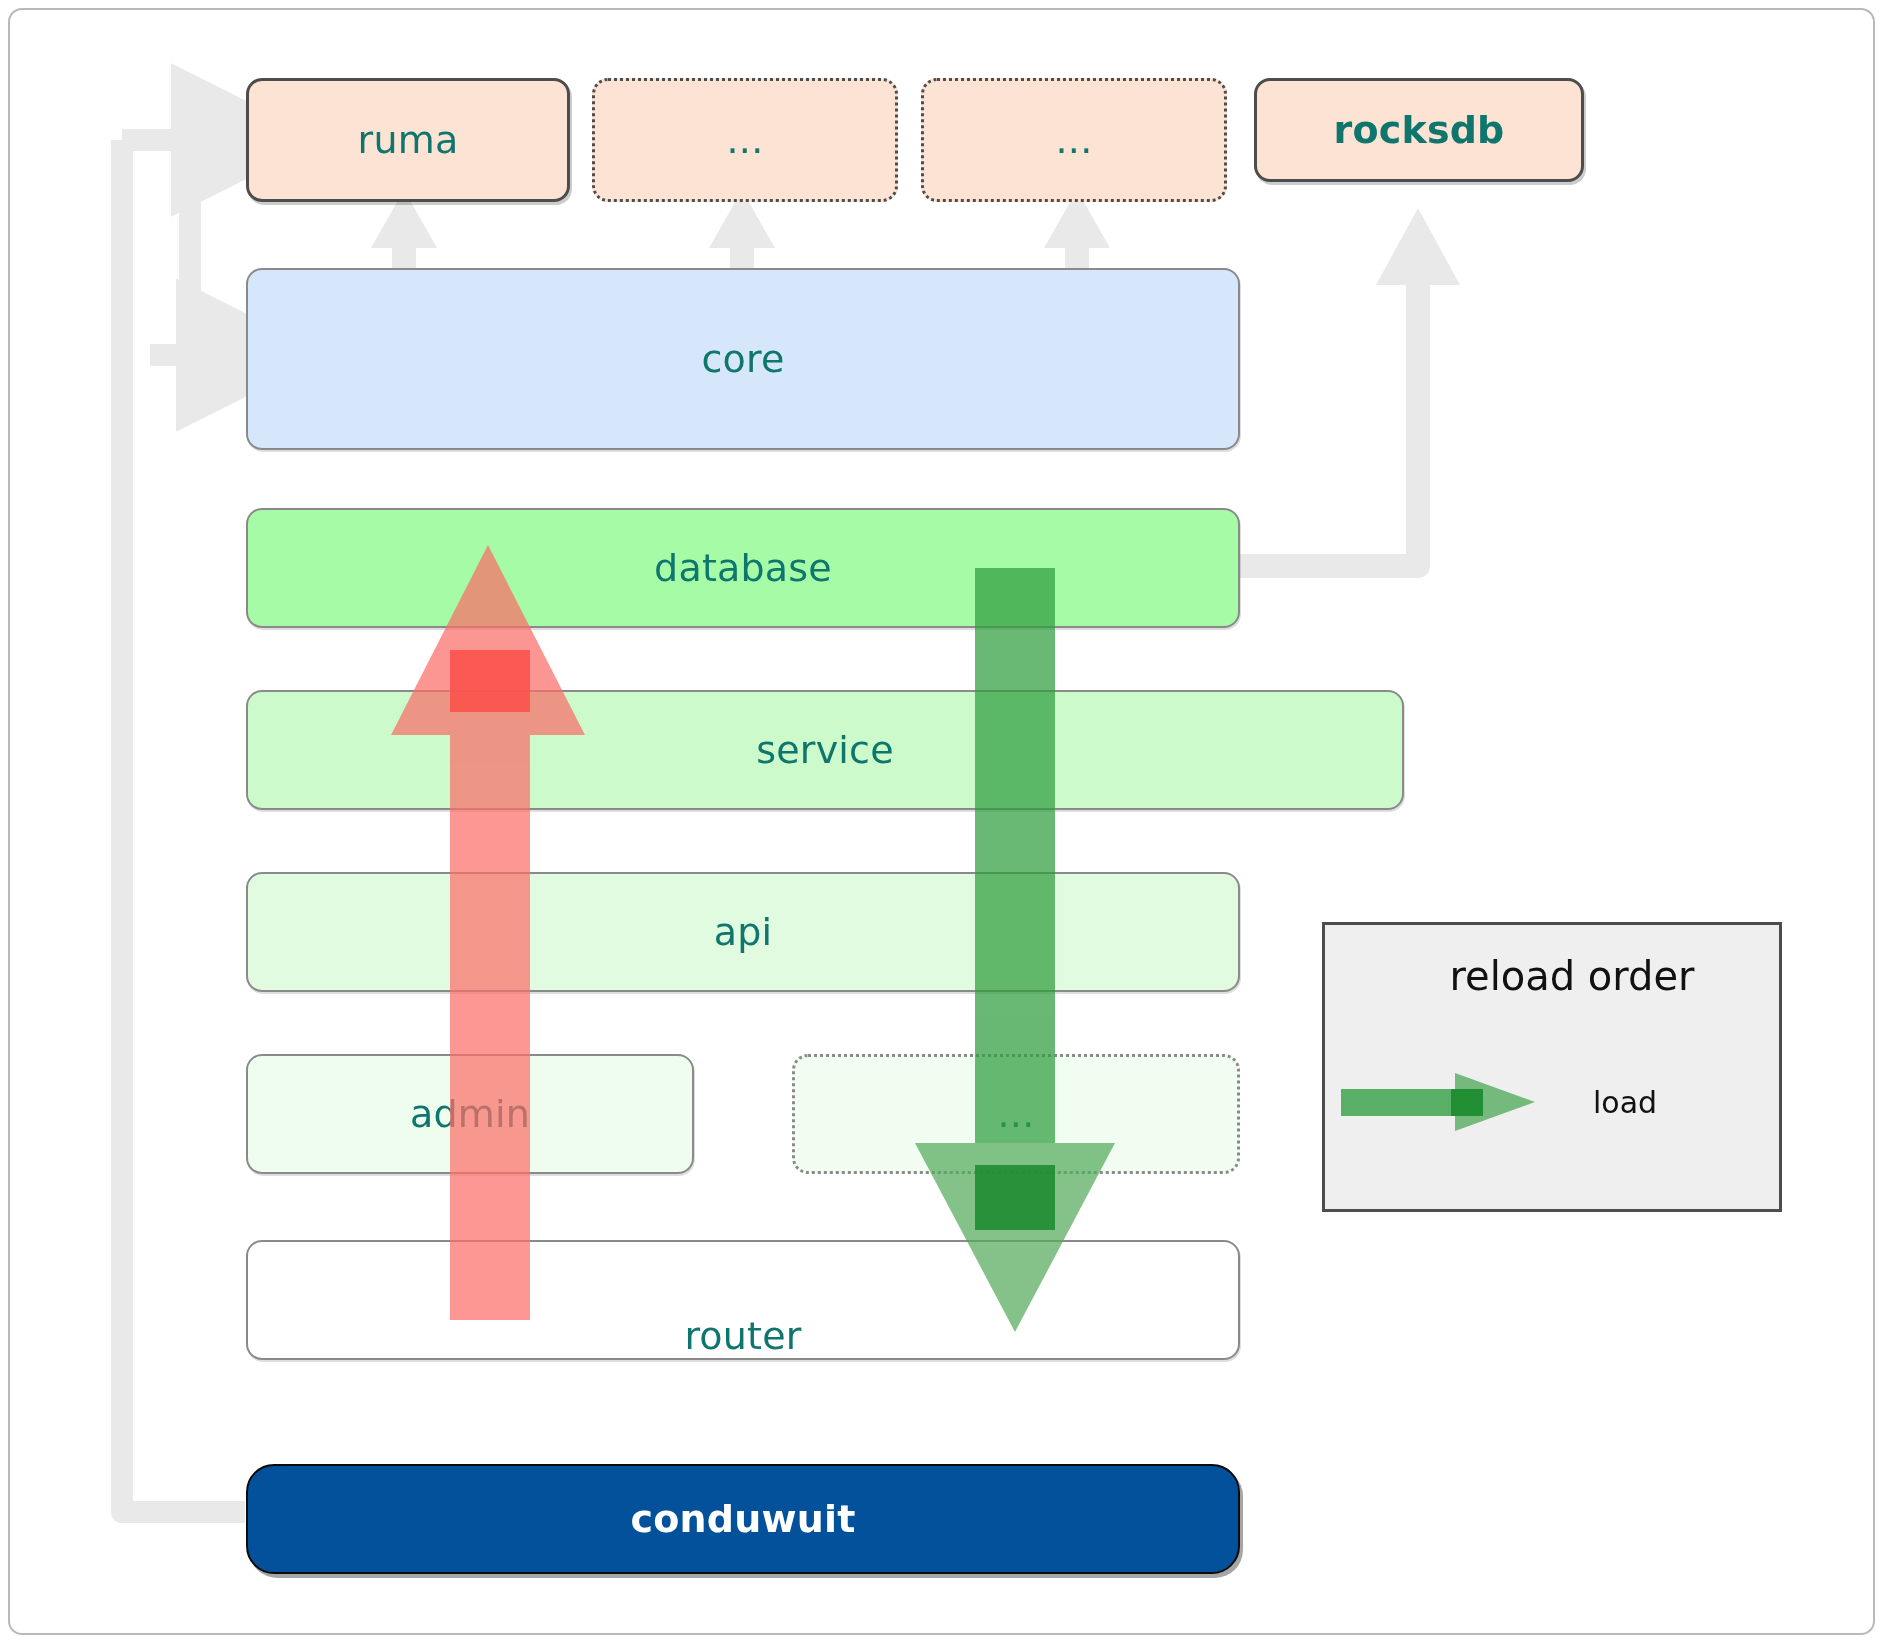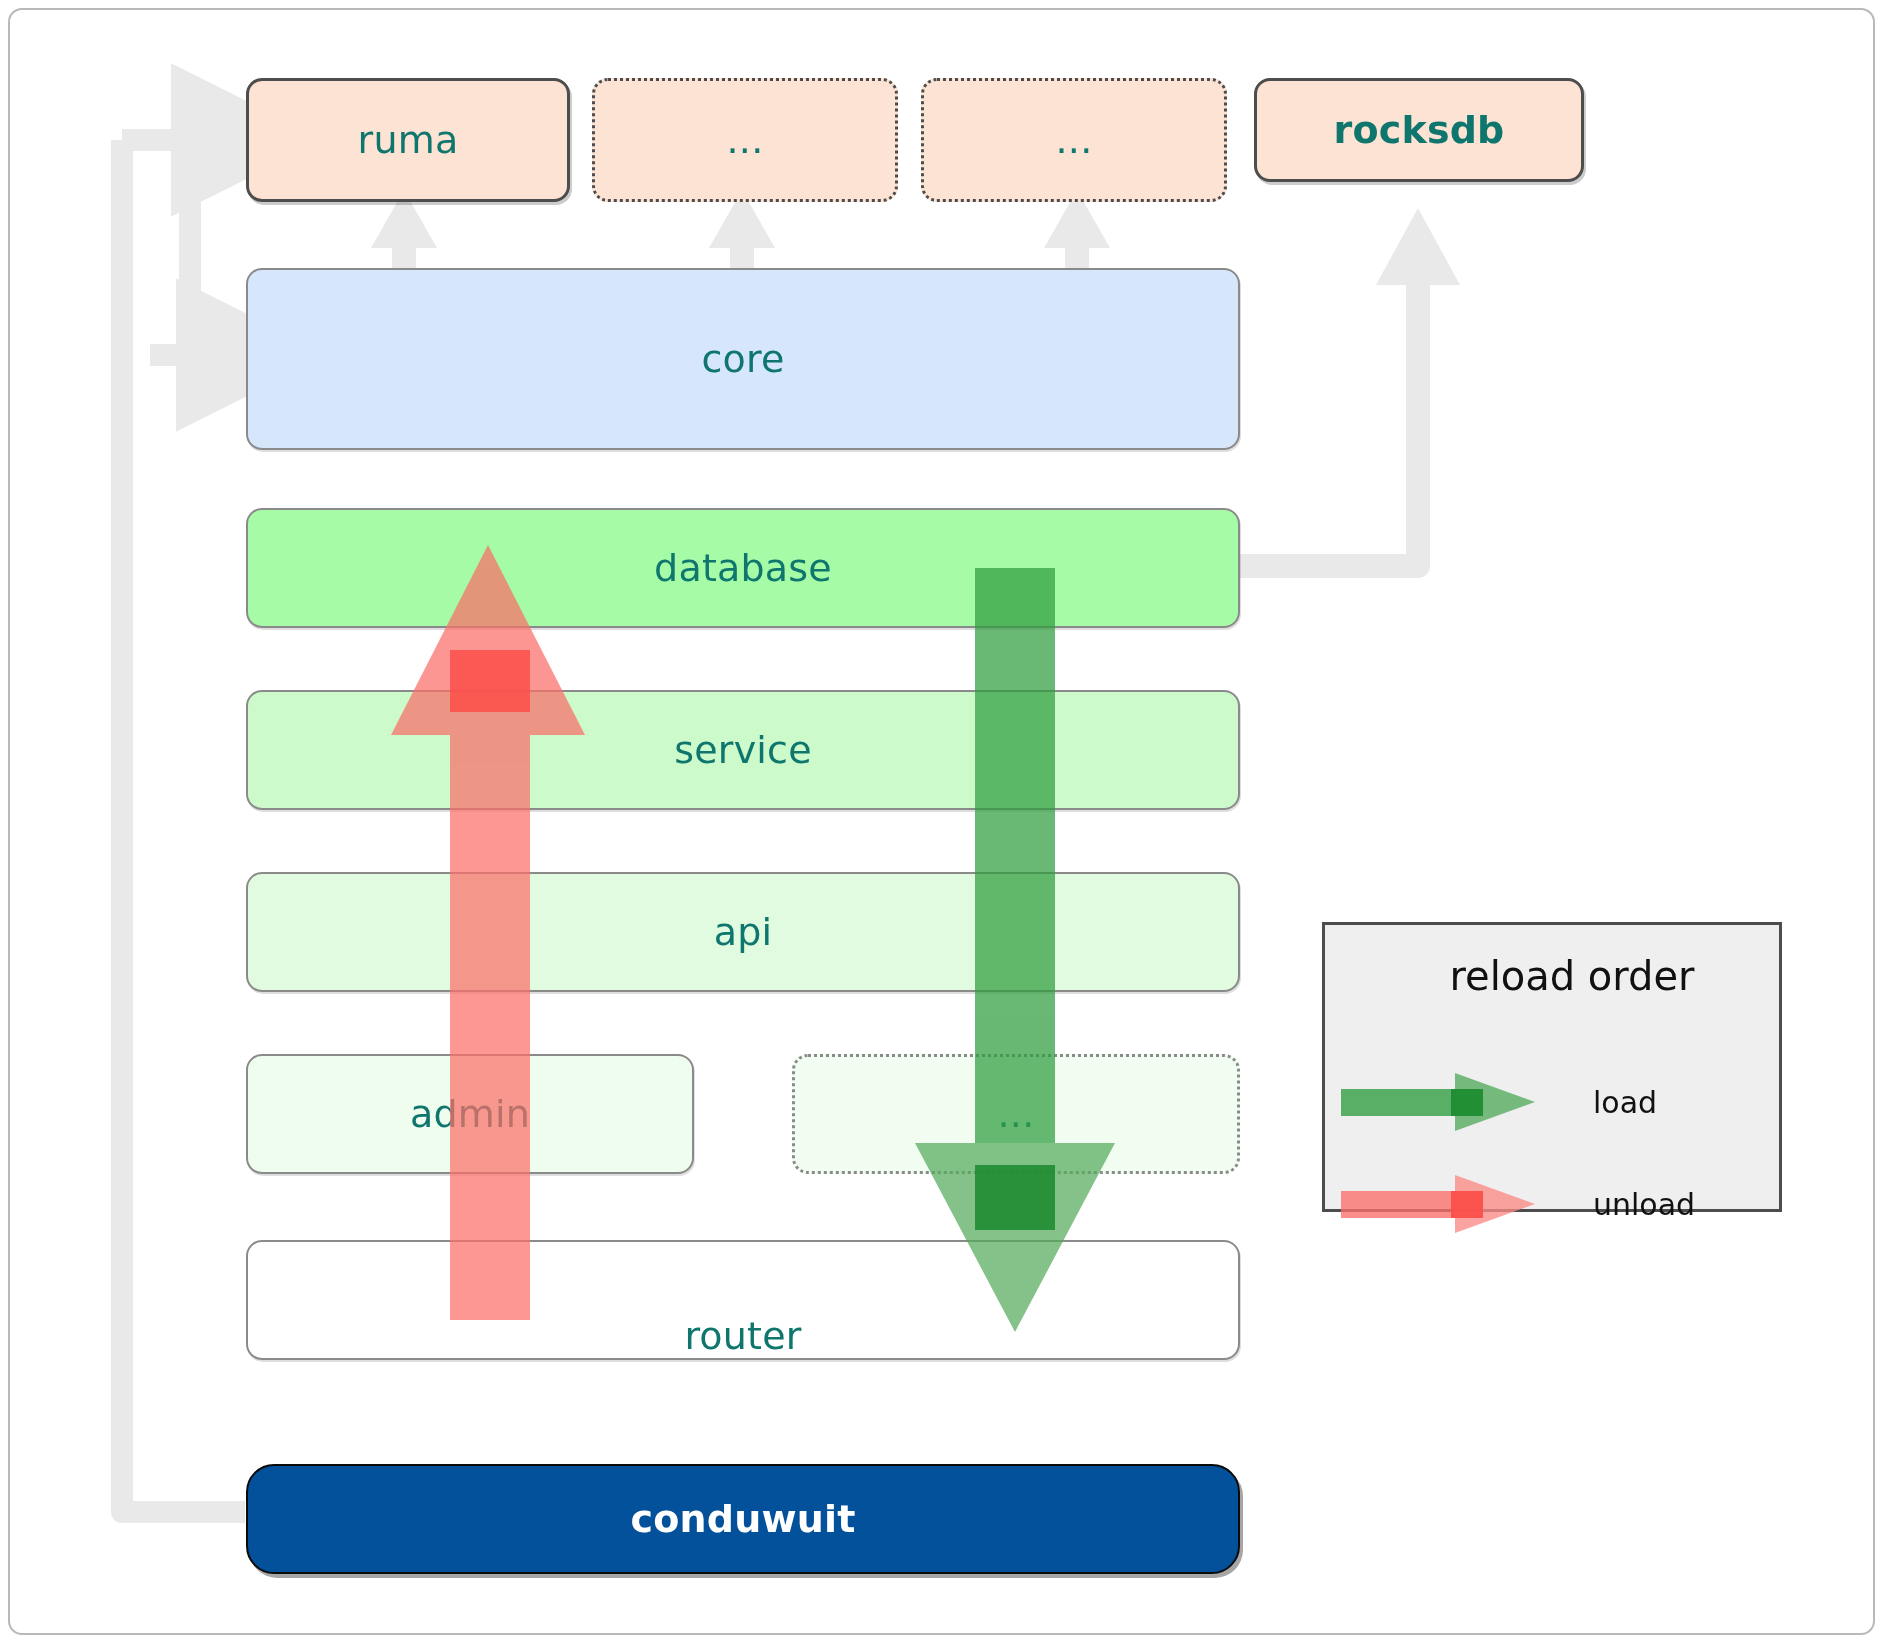--- a/index.html
+++ b/index.html
@@ -155,21 +155,21 @@
   </div>
 
   <div class="node layer-box" style="left:246px; top:268px; width:994px; height:182px; background:#d6e7fb;">
     <span>core</span>
   </div>
 
   <div class="node layer-box" style="left:246px; top:508px; width:994px; height:120px; background:#a6fba6;">
     <span>database</span>
   </div>
 
-  <div class="node layer-box" style="left:246px; top:690px; width:994px; height:120px; background:#ccfacb;">
+  <div class="node layer-box" style="left:246px; top:690px; width:1158px; height:120px; background:#ccfacb;">
     <span>service</span>
   </div>
 
   <div class="node layer-box" style="left:246px; top:872px; width:994px; height:120px; background:#e0fbdf;">
     <span>api</span>
   </div>
 
   <div class="node layer-box" style="left:246px; top:1054px; width:448px; height:120px; background:#effdee;">
     <span>admin</span>
   </div>
@@ -213,24 +213,14 @@
       <svg class="legend-arrow" viewBox="0 0 230 78">
         <g opacity="0.78">
           <rect x="2" y="26" width="140" height="27" fill="#2f9e3f"></rect>
           <polygon points="196,39 116,10 116,68" fill="#55ab5c"></polygon>
         </g>
         <rect x="112" y="26" width="32" height="27" fill="#1f8c32" opacity="0.95"></rect>
       </svg>
       <span class="legend-label">load</span>
     </div>
 
-    <div class="legend-row r1">
-      <svg class="legend-arrow" viewBox="0 0 230 78">
-        <g opacity="0.78">
-          <rect x="2" y="26" width="140" height="27" fill="#fb6f6a"></rect>
-          <polygon points="196,39 116,10 116,68" fill="#fb8a86"></polygon>
-        </g>
-        <rect x="112" y="26" width="32" height="27" fill="#fb4f49" opacity="0.95"></rect>
-      </svg>
-      <span class="legend-label">unload</span>
-    </div>
   </div>
 </div>
 
 </body></html>

